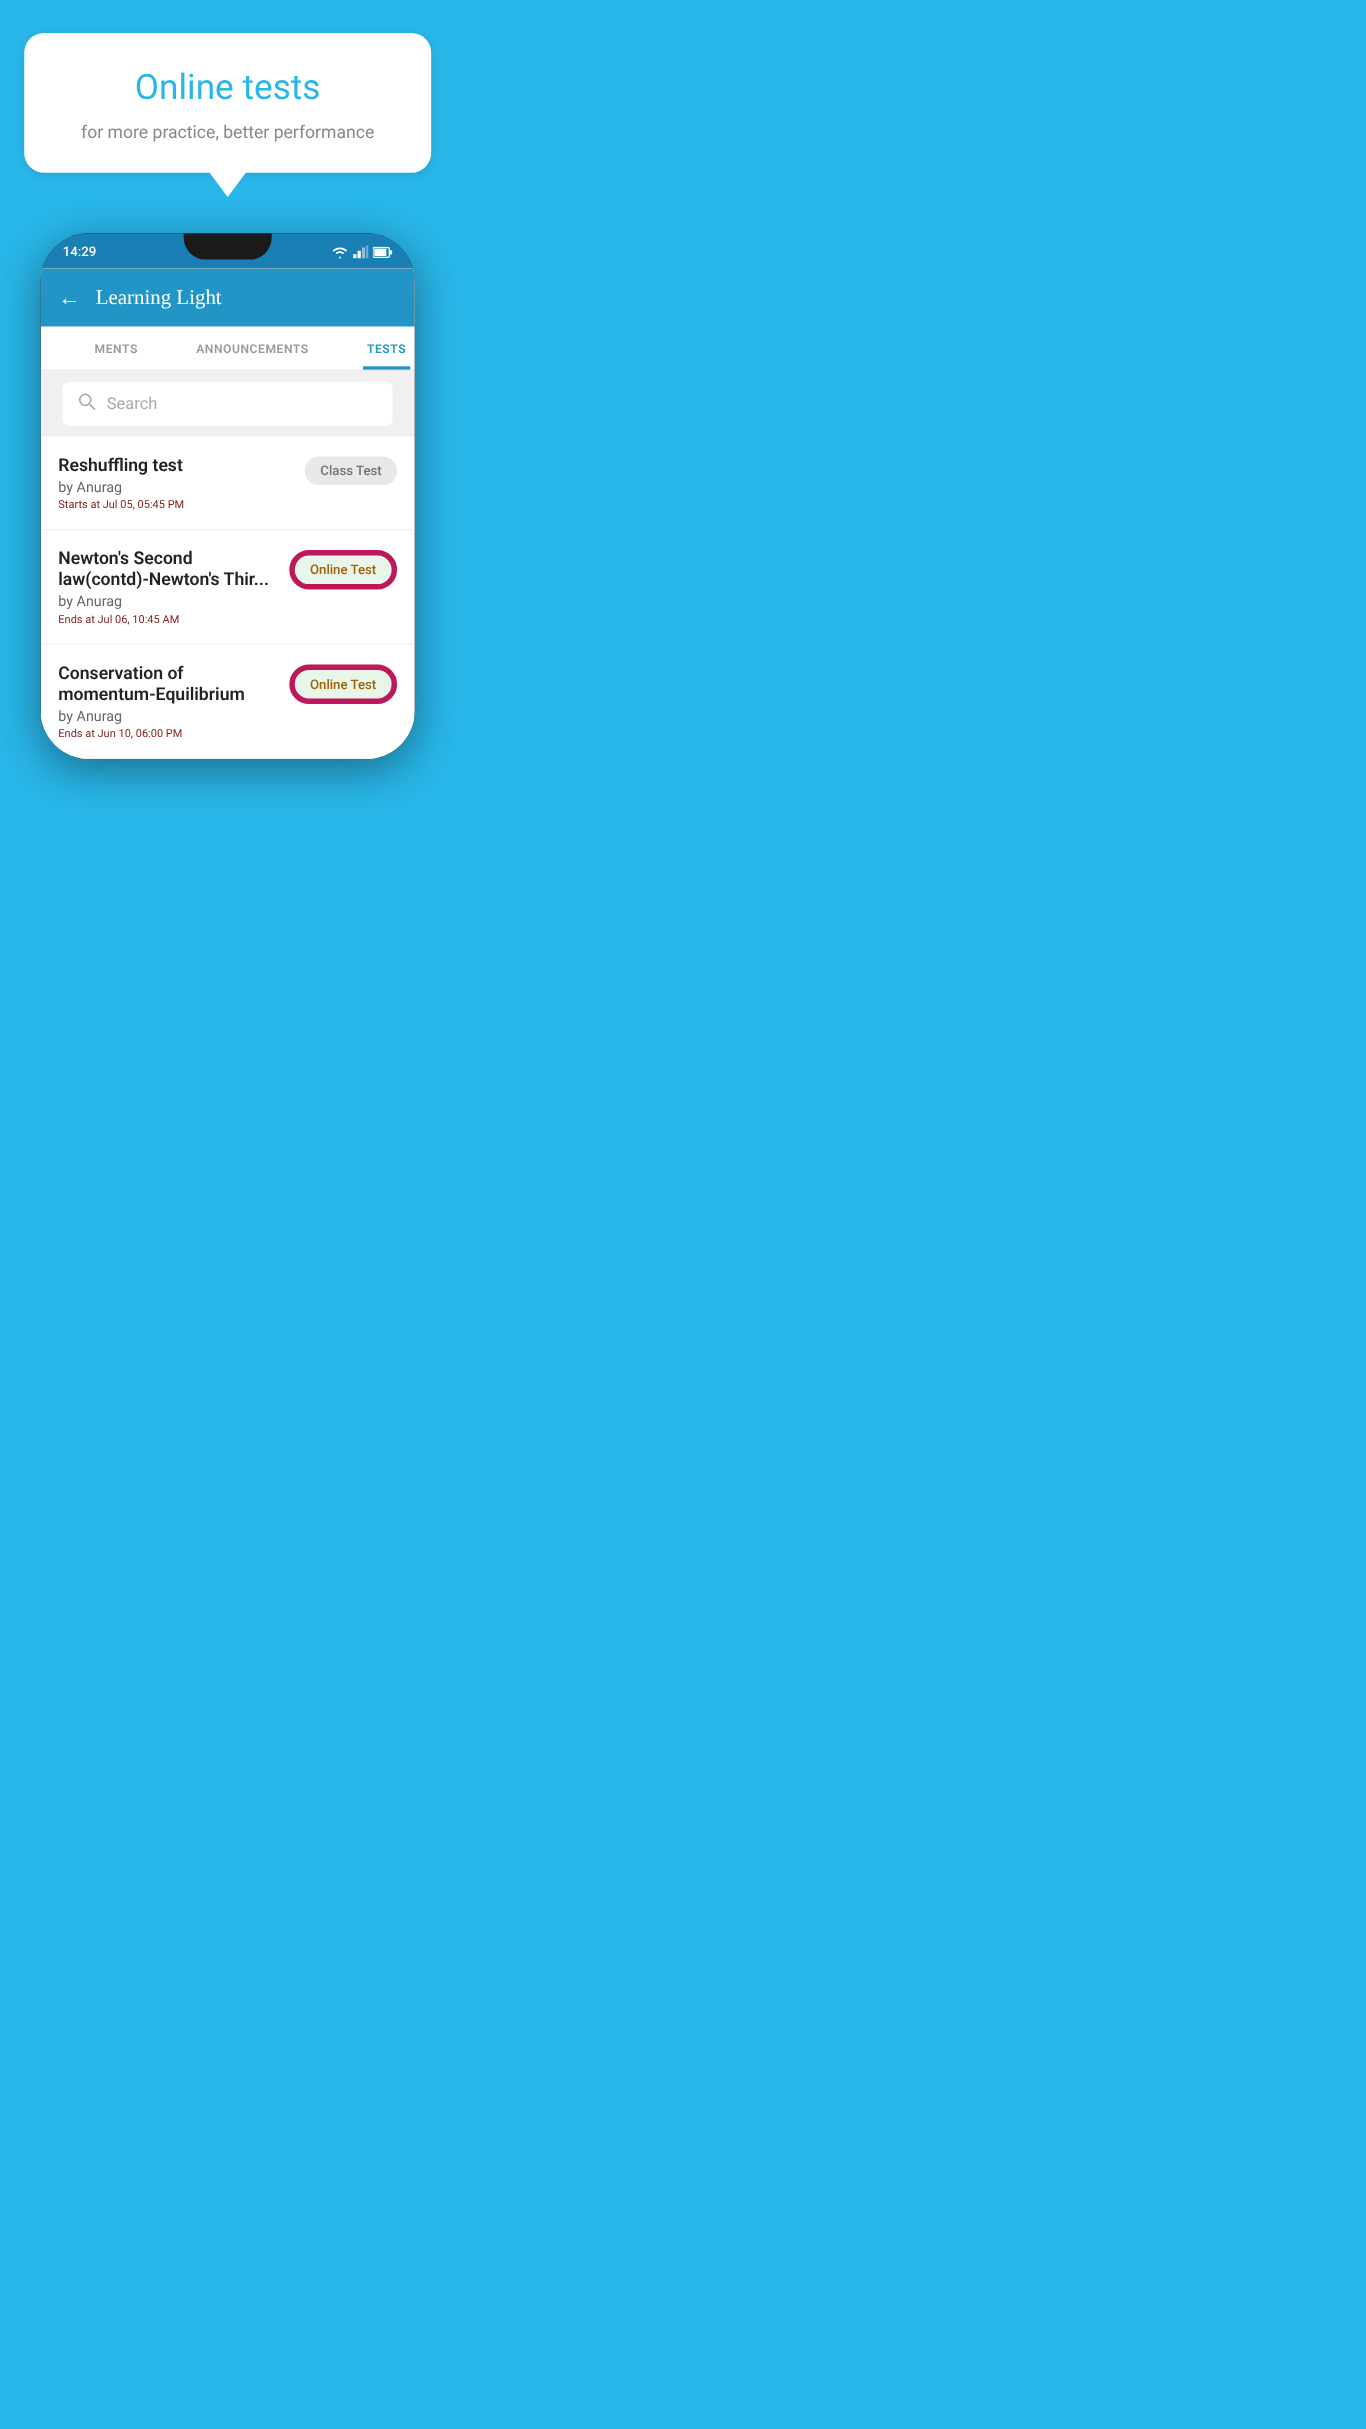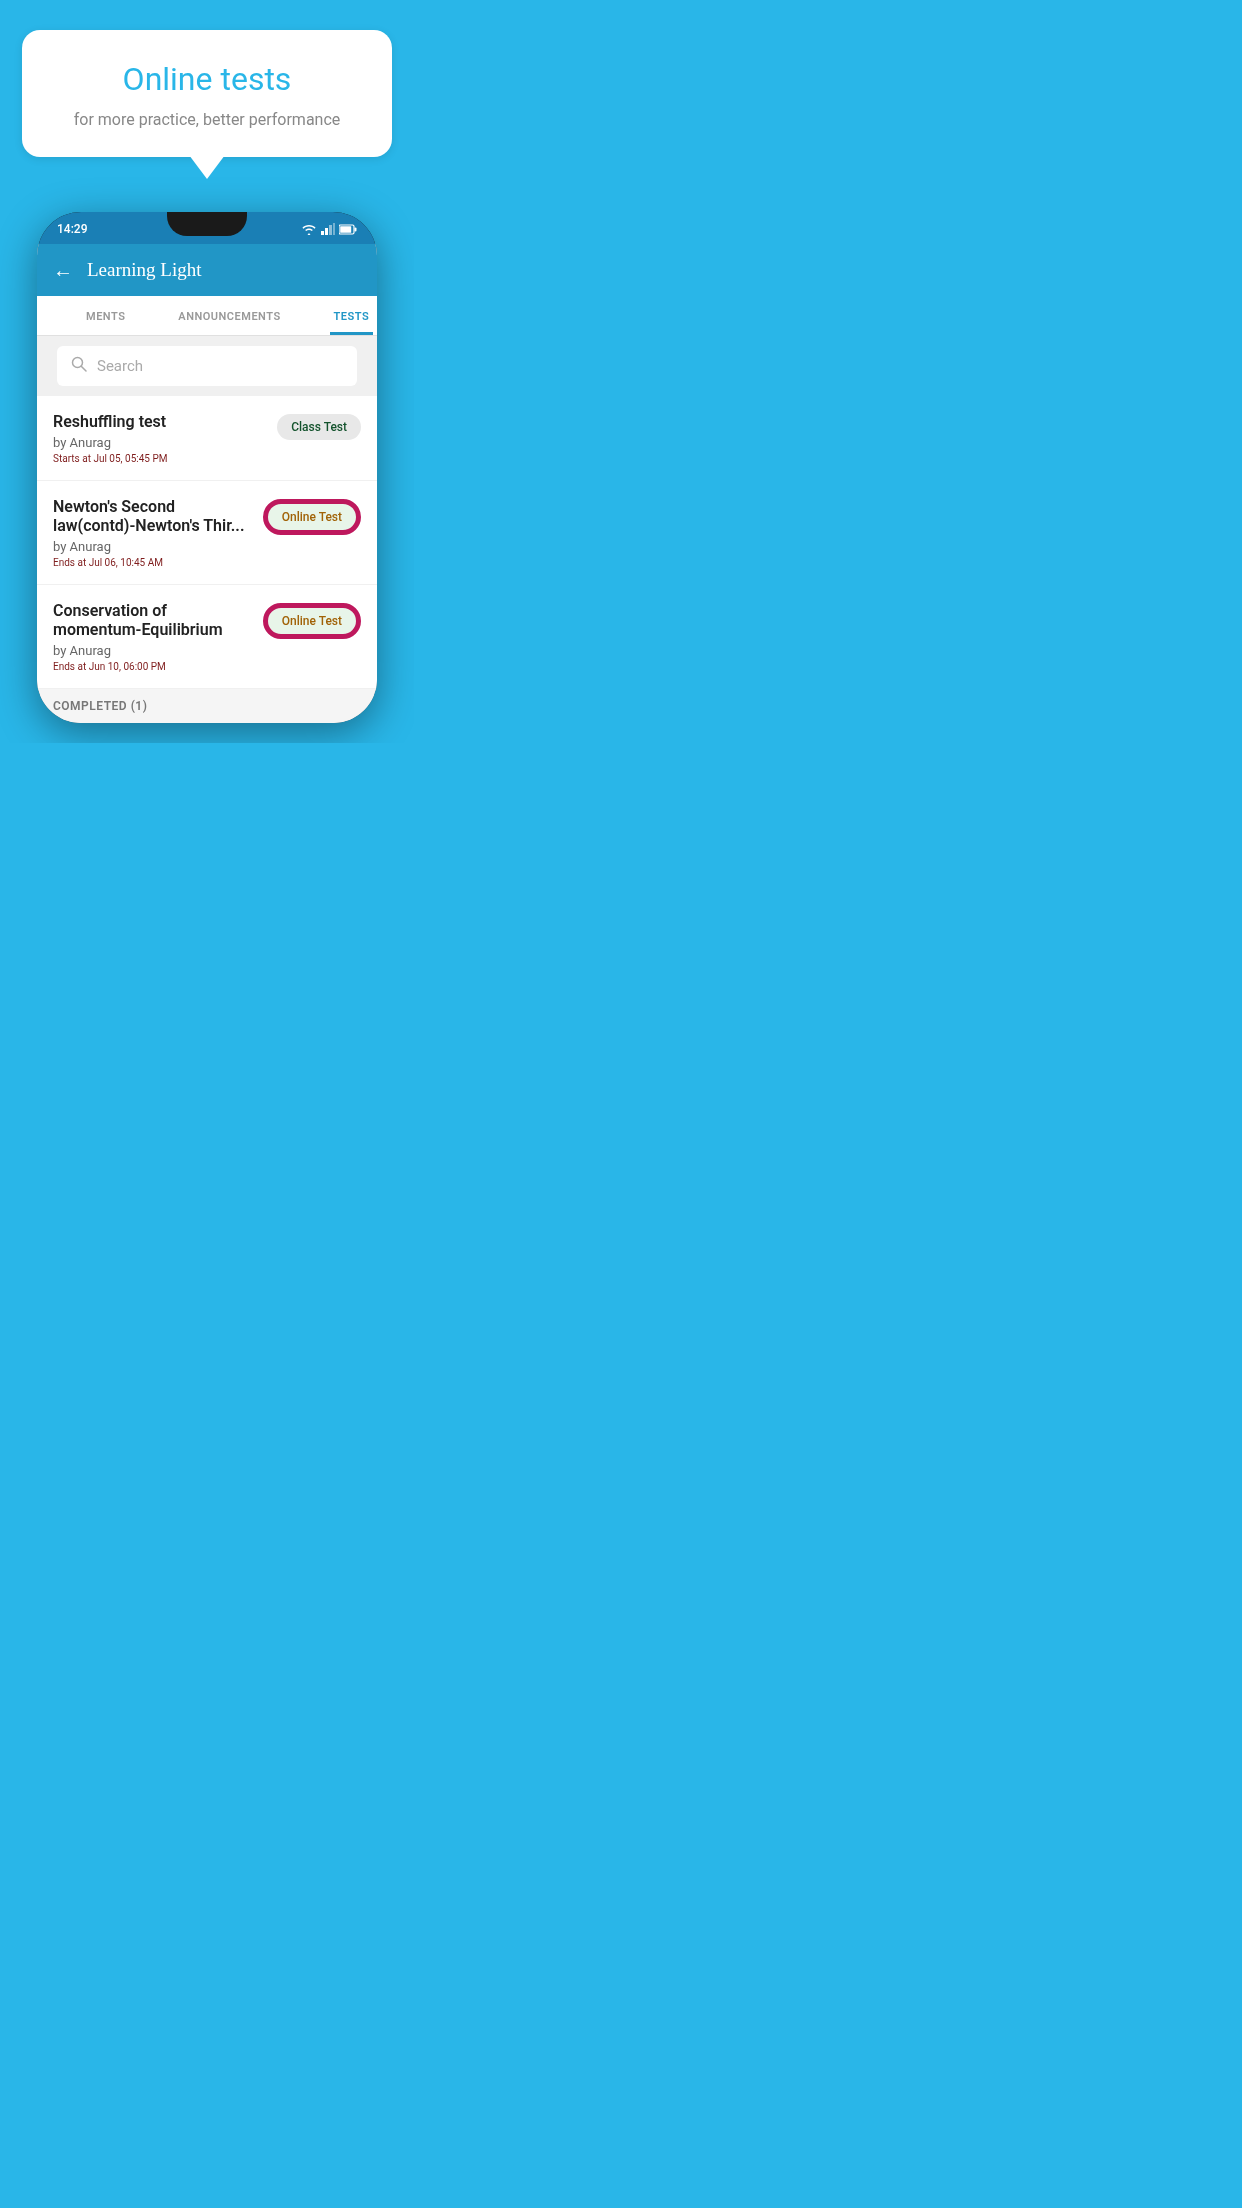--- a/index.html
+++ b/index.html
@@ -213,21 +213,21 @@
     .test-badge {
       padding: 6px 14px;
       border-radius: 20px;
       font-size: 12px;
       font-weight: 500;
       white-space: nowrap;
       margin-top: 2px;
     }
     .badge-class {
       background: #e8e8e8;
-      color: #14532d;
+      color: #737373;
     }
     .badge-online {
       background: #e8f5e9;
       color: #a16207;
       border: 5px solid #be185d;
     }
 
     
     .phone-screen {
       background: white;
@@ -339,16 +339,15 @@
         <div class="test-info">
           <div class="test-name">Conservation of momentum-Equilibrium</div>
           <div class="test-author">by Anurag</div>
           <div class="test-date">Ends at  Jun 10, 06:00 PM</div>
         </div>
         <span class="test-badge badge-online">Online Test</span>
       </div>
 
     </div>
 
-    <div class="completed-header">COMPLETED (1)</div>
 
   </div>
 </div>
 
 </body></html>

